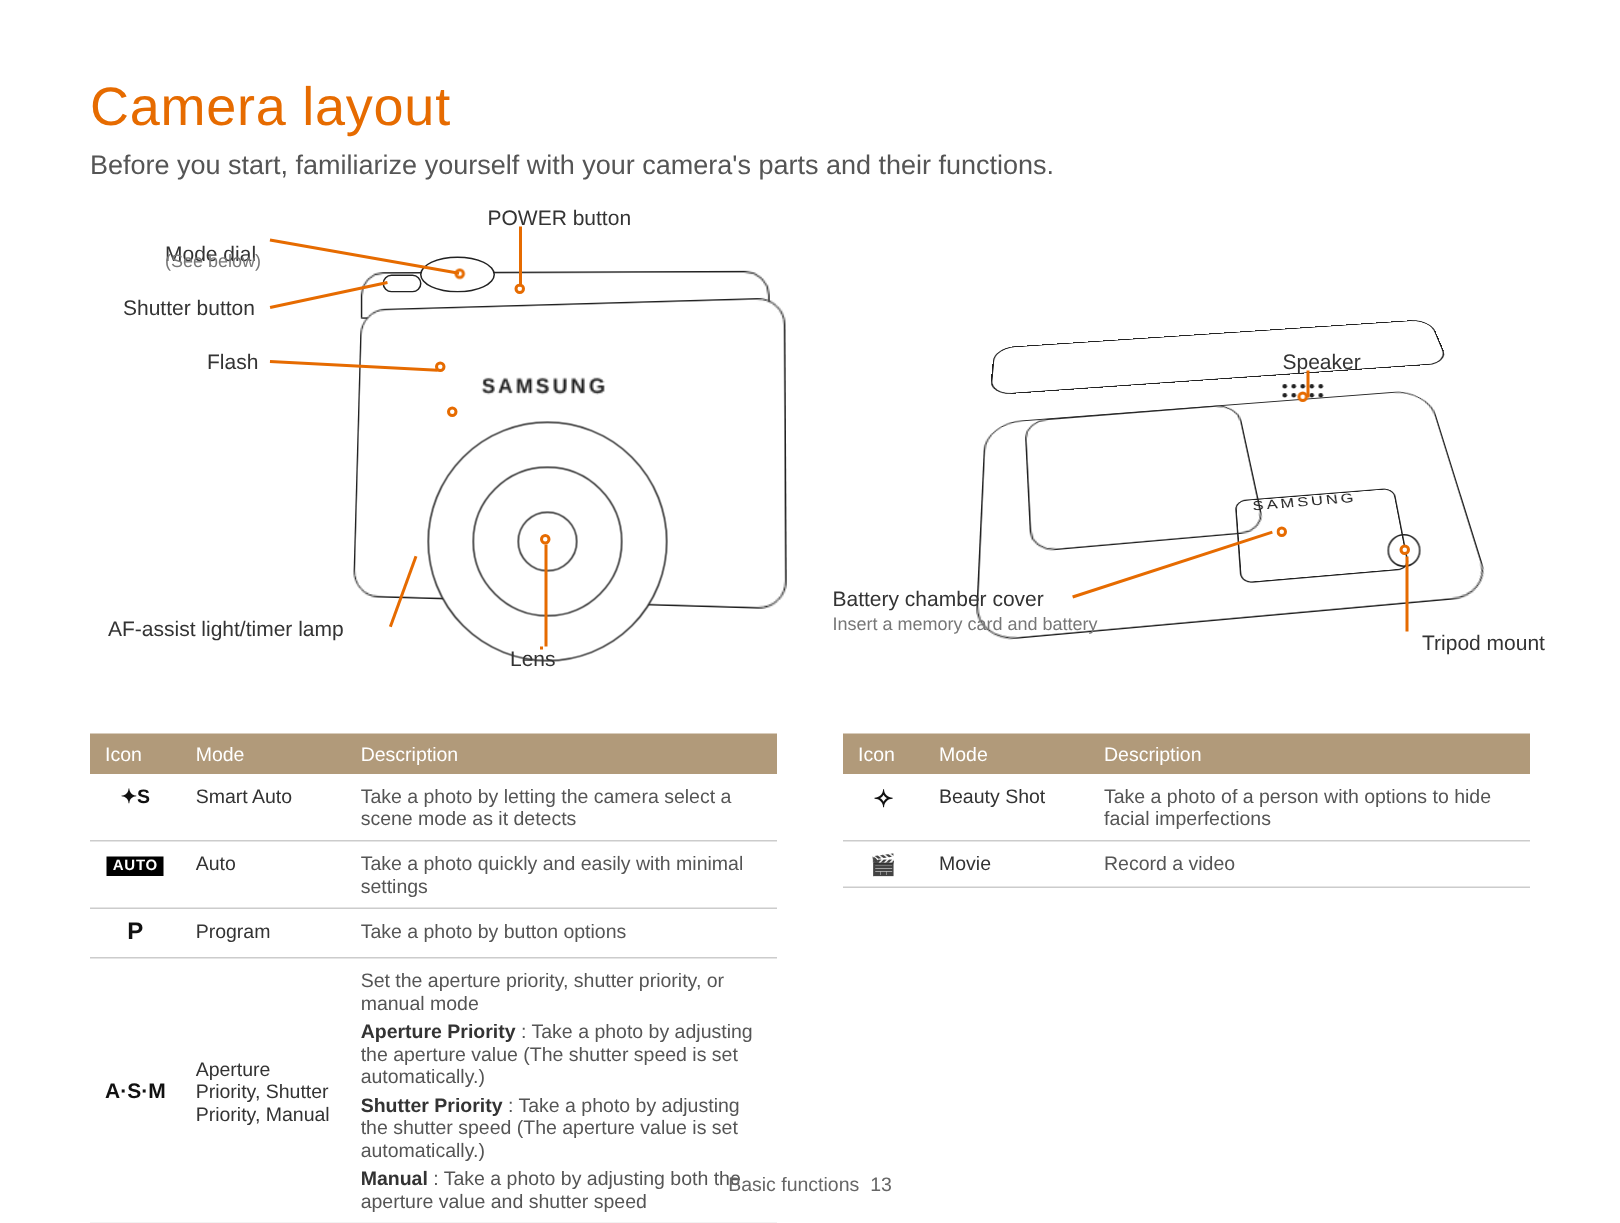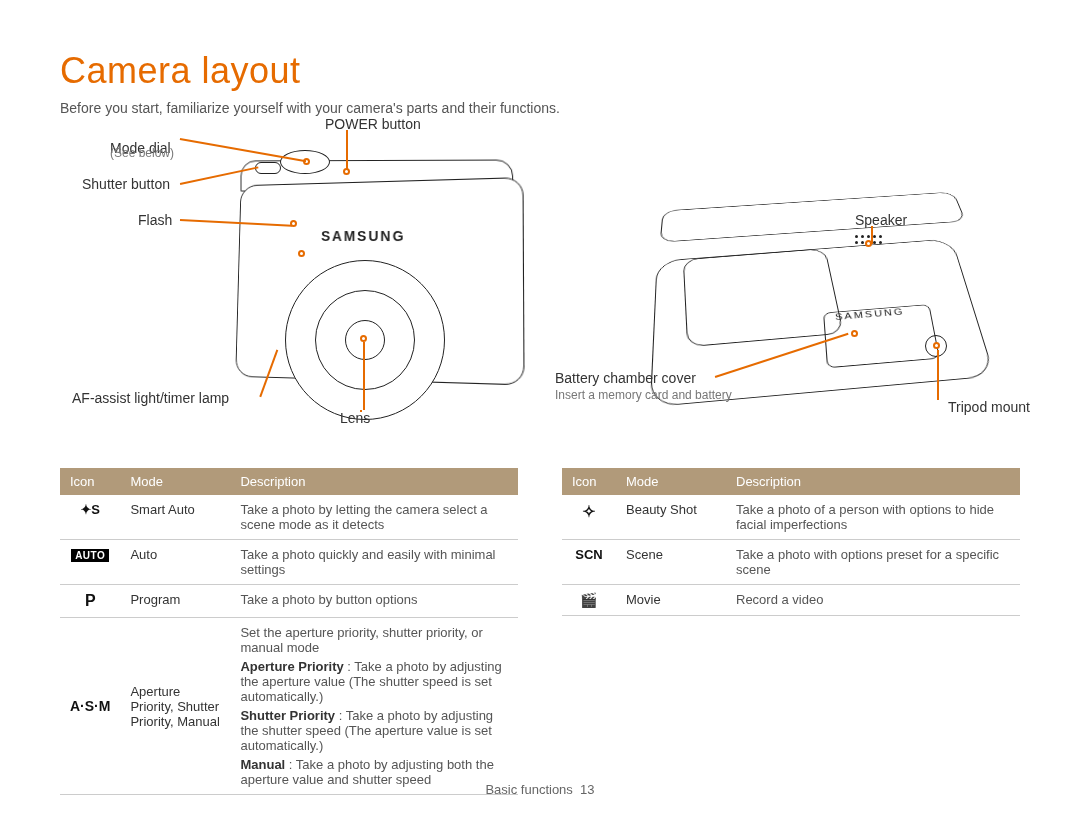--- a/index.html
+++ b/index.html
@@ -13,23 +13,23 @@
     padding: 50px 60px 0 60px;
   }
   .title {
     color: #e66b00;
     font-size: 36px;
     font-weight: 400;
     margin-bottom: 8px;
     letter-spacing: 0.5px;
   }
   .subtitle {
-    font-size: 14px;
+    font-size: 18px;
     color: #555;
-    margin-bottom: 4px;
+    margin-bottom: 20px;
   }
   .diagram-row {
     display: flex;
     gap: 30px;
     margin-bottom: 18px;
   }
   .diagram {
     position: relative;
     flex: 1;
     height: 330px;
@@ -262,25 +262,20 @@
           <th>Description</th>
         </tr>
       </thead>
       <tbody>
         <tr>
           <td class="iconcell" style="font-size:16px;">✧</td>
           <td class="modecell">Beauty Shot</td>
           <td>Take a photo of a person with options to hide facial imperfections</td>
         </tr>
         <tr>
-          <td class="iconcell">SCN</td>
-          <td class="modecell">Scene</td>
-          <td>Take a photo with options preset for a specific scene</td>
-        </tr>
-        <tr>
           <td class="iconcell" style="font-size:14px;">🎬</td>
           <td class="modecell">Movie</td>
           <td>Record a video</td>
         </tr>
       </tbody>
     </table>
   </div>
 </div>
 
 <div class="footer">

